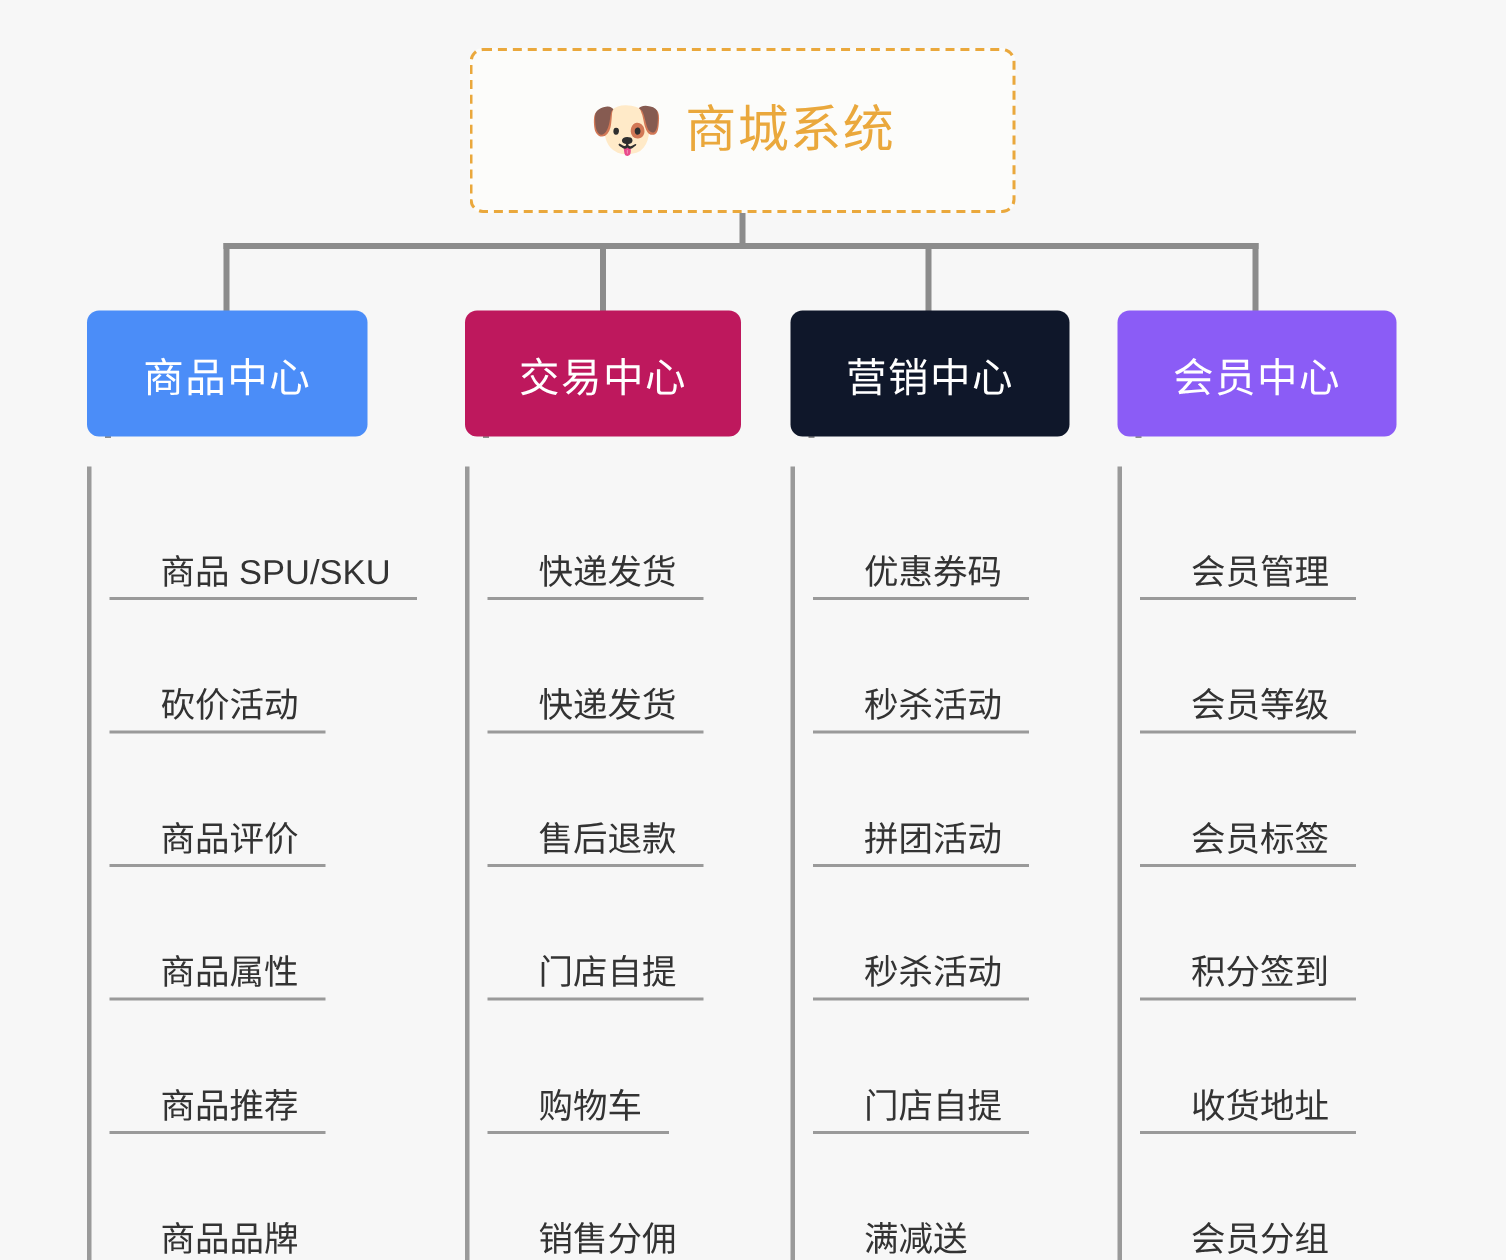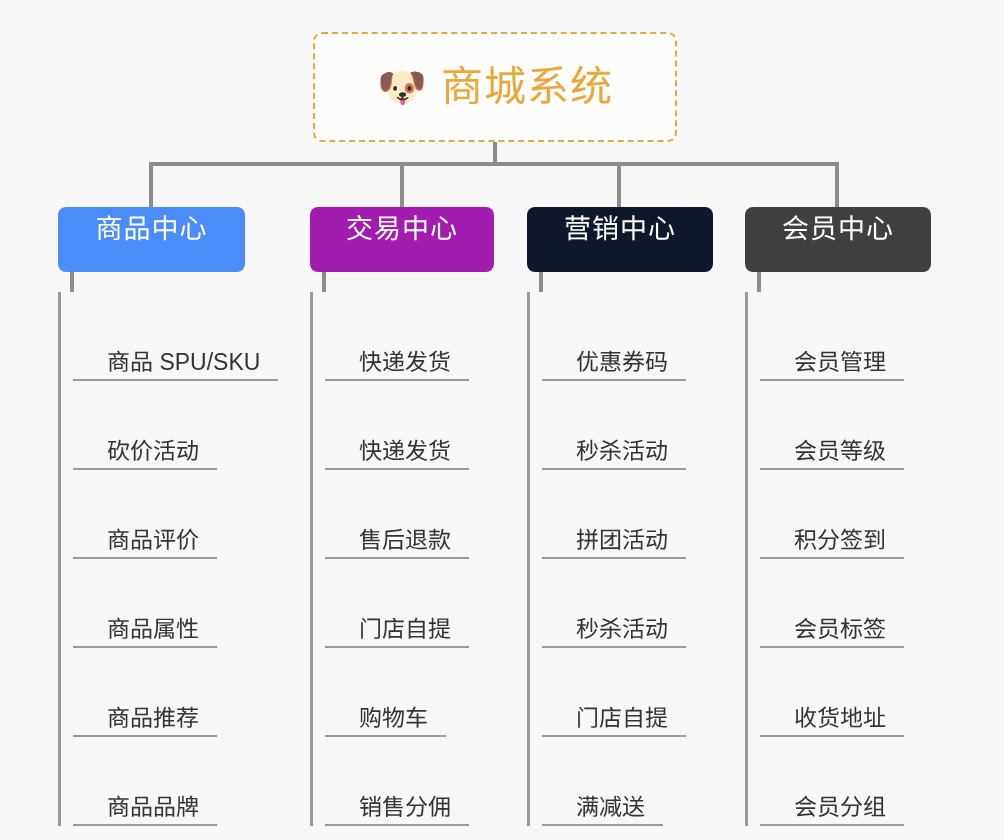--- a/index.html
+++ b/index.html
@@ -38,21 +38,21 @@
     align-items: center;
     justify-content: center;
     gap: 14px;
   }
   .root-emoji {
     font-size: 40px;
     line-height: 1;
     display: block;
   }
   .root-title {
-    font-size: 42px;
+    font-size: 34px;
     line-height: 1;
     color: #eaa83c;
     white-space: nowrap;
     letter-spacing: 1px;
   }
 
   
   .conn {
     position: absolute;
     background: #8c8c8c;
@@ -93,34 +93,34 @@
   .column {
     position: absolute;
     top: 207px;
   }
   .column-1 { left: 58px; }
   .column-2 { left: 310px; }
   .column-3 { left: 527px; }
   .column-4 { left: 745px; }
 
   .category-box {
-    height: 65px;
+    height: 84px;
     border-radius: 8px;
     display: flex;
-    align-items: flex-start;
+    align-items: center;
     justify-content: center;
     color: #ffffff;
     font-size: 27px;
     letter-spacing: 1px;
     box-sizing: border-box;
   }
   .column-1 .category-box { width: 187px; background: #4b8df8; }
-  .column-2 .category-box { width: 184px; background: #a21caf; }
+  .column-2 .category-box { width: 184px; background: #be185d; }
   .column-3 .category-box { width: 186px; background: #0f172a; }
-  .column-4 .category-box { width: 186px; background: #404040; }
+  .column-4 .category-box { width: 186px; background: #8b5cf6; }
 
   
   .leaf-list {
     margin-top: 20px;
     border-left: 3px solid #9a9a9a;
     padding-left: 12px;
     list-style: none;
   }
   .leaf-item {
     height: 89px;
@@ -244,26 +244,26 @@
       <span>会员中心</span>
     </div>
     <ul class="leaf-list">
       <li class="leaf-item">
           <span class="leaf-label">会员管理</span>
         </li>
       <li class="leaf-item">
           <span class="leaf-label">会员等级</span>
         </li>
       <li class="leaf-item">
+          <span class="leaf-label">会员标签</span>
+        </li>
+      <li class="leaf-item">
           <span class="leaf-label">积分签到</span>
         </li>
       <li class="leaf-item">
-          <span class="leaf-label">会员标签</span>
-        </li>
-      <li class="leaf-item">
           <span class="leaf-label">收货地址</span>
         </li>
       <li class="leaf-item">
           <span class="leaf-label">会员分组</span>
         </li>
     </ul>
   </div>
 
 </div>
 

